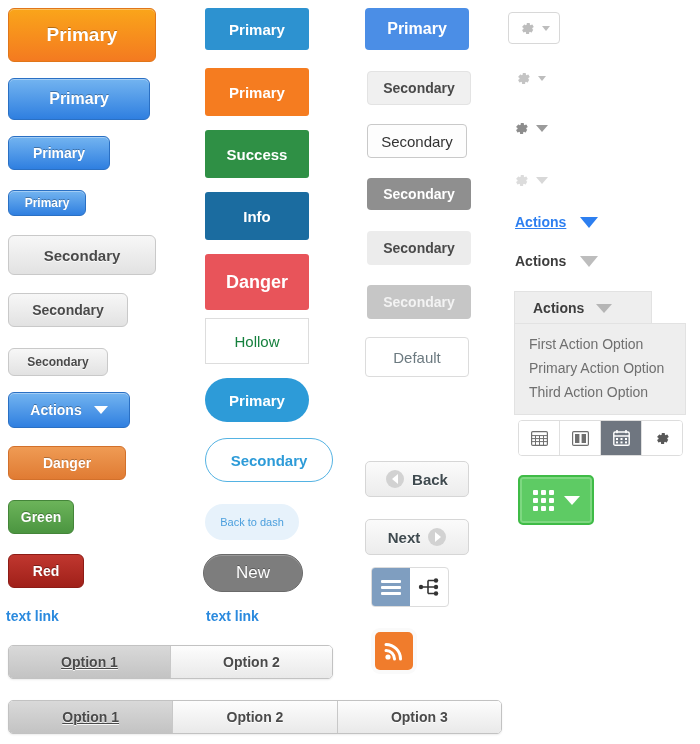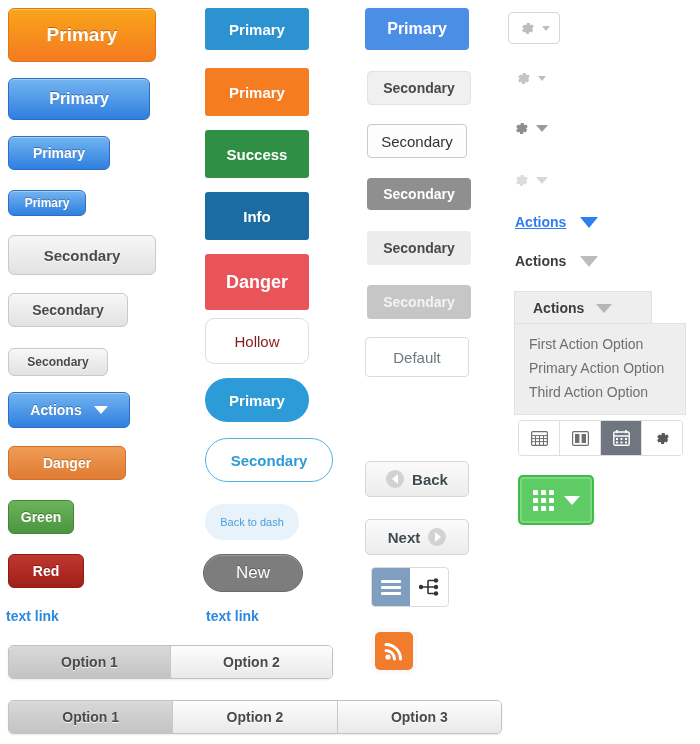--- a/index.html
+++ b/index.html
@@ -58,21 +58,21 @@
   }
 
   .textlink { color:#2b8ade; font-weight:bold; font-size:14px; cursor:pointer; }
 
   
   .f-blue   { background:#2d92d0; color:#fff; font-weight:bold; border-radius:3px; }
   .f-orange { background:#f57c20; color:#fff; font-weight:bold; border-radius:3px; }
   .f-green  { background:#2f9045; color:#fff; font-weight:bold; border-radius:3px; }
   .f-info   { background:#1b6ca0; color:#fff; font-weight:bold; border-radius:3px; }
   .f-danger { background:#e8545a; color:#fff; font-weight:bold; border-radius:3px; }
-  .f-hollow { background:#fff; color:#7f1d1d; border:1px solid #ddd; border-radius:9px; }
+  .f-hollow { background:#fff; color:#15803d; border:1px solid #ddd; border-radius:0; }
   .f-pill   { background:#2d9bd8; color:#fff; font-weight:bold; border-radius:999px; }
   .f-pill-o { background:#fff; color:#2d9bd8; font-weight:bold; border:1px solid #55b3e3; border-radius:999px; }
   .f-pill-soft { background:#e7f2fb; color:#4b9fdd; font-size:11px; border-radius:999px; }
   .f-pill-grey {
     background:#7d7d7d; color:#fff; font-size:17px; border-radius:999px;
     border:1px solid #6a6a6a; text-shadow:0 -1px 0 rgba(0,0,0,.3);
     box-shadow: inset 0 1px 0 rgba(255,255,255,.22);
   }
 
   
@@ -152,21 +152,21 @@
   
   .seg { display:flex; border:1px solid #c2c2c2; border-radius:5px; overflow:hidden; box-shadow:0 1px 2px rgba(0,0,0,.08);}
   .seg-item {
     flex:1; height:32px; display:flex;align-items:center;justify-content:center;
     font-size:14px; font-weight:bold; color:#4a4a4a; cursor:pointer;
     text-shadow:0 1px 0 rgba(255,255,255,.85);
     background: linear-gradient(to bottom,#fdfdfd 0%,#e9e9e9 100%);
     border-right:1px solid #c8c8c8;
   }
   .seg-item:last-child { border-right:0; }
-  .seg-item.selected { background: linear-gradient(to bottom,#d9d9d9 0%,#c3c3c3 100%); }
+  .seg-item.selected { background: linear-gradient(to bottom,#d9d9d9 0%,#c3c3c3 100%); text-decoration: underline; }
 </style>
 </head>
 <body>
 
 <div class="stage">
 
   <div class="abs btn g-orange" style="left:8px;top:8px;width:148px;height:54px;font-size:19px;">
     <span>Primary</span>
   </div>
 

